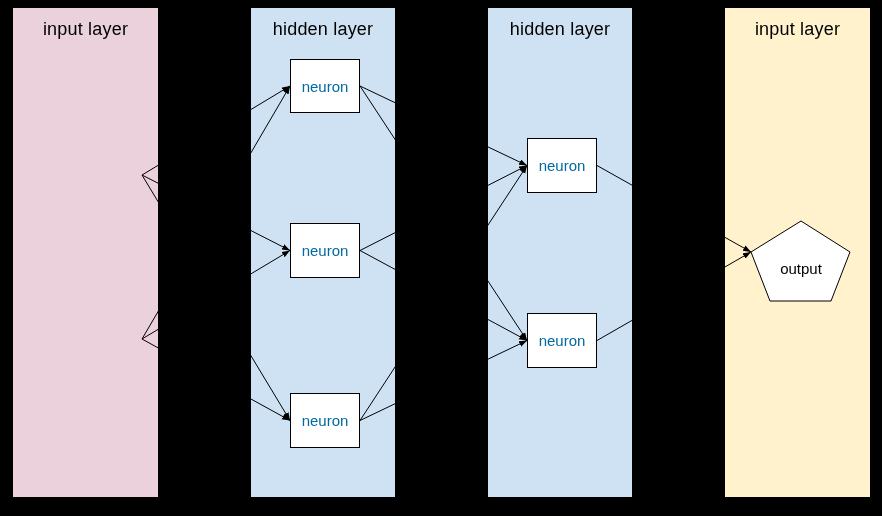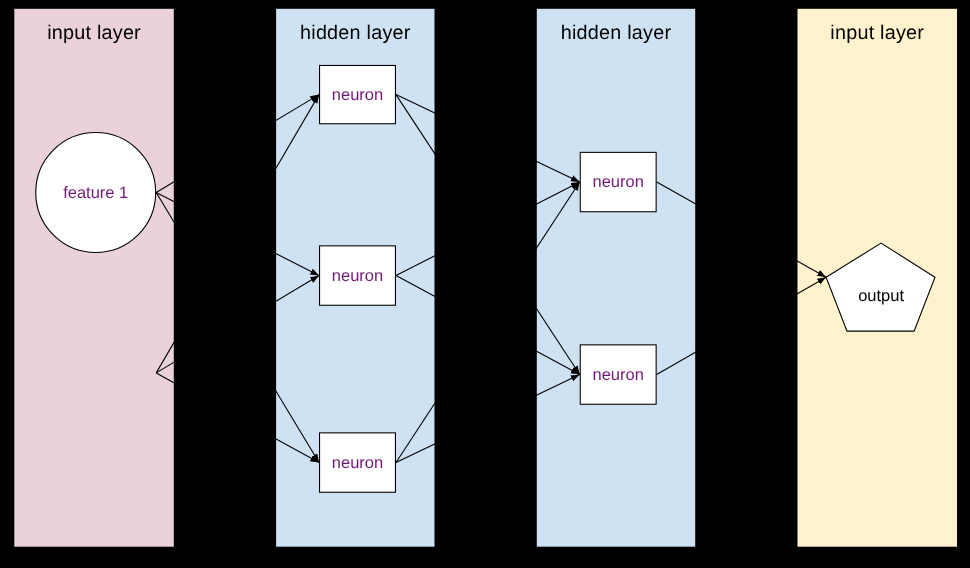--- a/index.html
+++ b/index.html
@@ -8,21 +8,21 @@
     font-family:"Liberation Sans", sans-serif;overflow:hidden;
   }
   .panel{position:absolute;top:8px;height:489px;}
   .panel-title{
     text-align:center;padding-top:11px;font-size:18px;color:#000;
     letter-spacing:0.2px;
   }
   .node{
     position:absolute;background:#fff;border:1px solid #000;
     display:flex;align-items:center;justify-content:center;
-    font-size:15px;color:#701a75;box-sizing:border-box;text-align:left;
+    font-size:15px;color:#0369a1;box-sizing:border-box;text-align:left;
   }
   .circle{border-radius:50%;}
   .edges{position:absolute;left:0;top:0;pointer-events:none;}
   .edges text{font-family:"Liberation Sans", sans-serif;font-size:15px;}
 </style>
 </head>
 <body>
 
 <div class="canvas">
 
@@ -32,23 +32,20 @@
   <div class="panel" style="left: 251px; width: 144px; background: rgb(207, 226, 243);">
     <div class="panel-title">hidden layer</div>
   </div>
   <div class="panel" style="left: 488px; width: 144px; background: rgb(207, 226, 243);">
     <div class="panel-title">hidden layer</div>
   </div>
   <div class="panel" style="left: 725px; width: 145px; background: rgb(255, 242, 204);">
     <div class="panel-title">input layer</div>
   </div>
 
-  <div class="node circle" style="left: 32px; top: 120px; width: 110px; height: 110px; background: rgb(255, 255, 255);">
-    <span>feature 1</span>
-  </div>
 
   <div class="node" style="left: 290px; top: 59px; width: 70px; height: 54px; background: rgb(255, 255, 255);">
     <span>neuron</span>
   </div>
   <div class="node" style="left: 290px; top: 223px; width: 70px; height: 55px; background: rgb(255, 255, 255);">
     <span>neuron</span>
   </div>
   <div class="node" style="left: 290px; top: 393px; width: 70px; height: 55px; background: rgb(255, 255, 255);">
     <span>neuron</span>
   </div>

